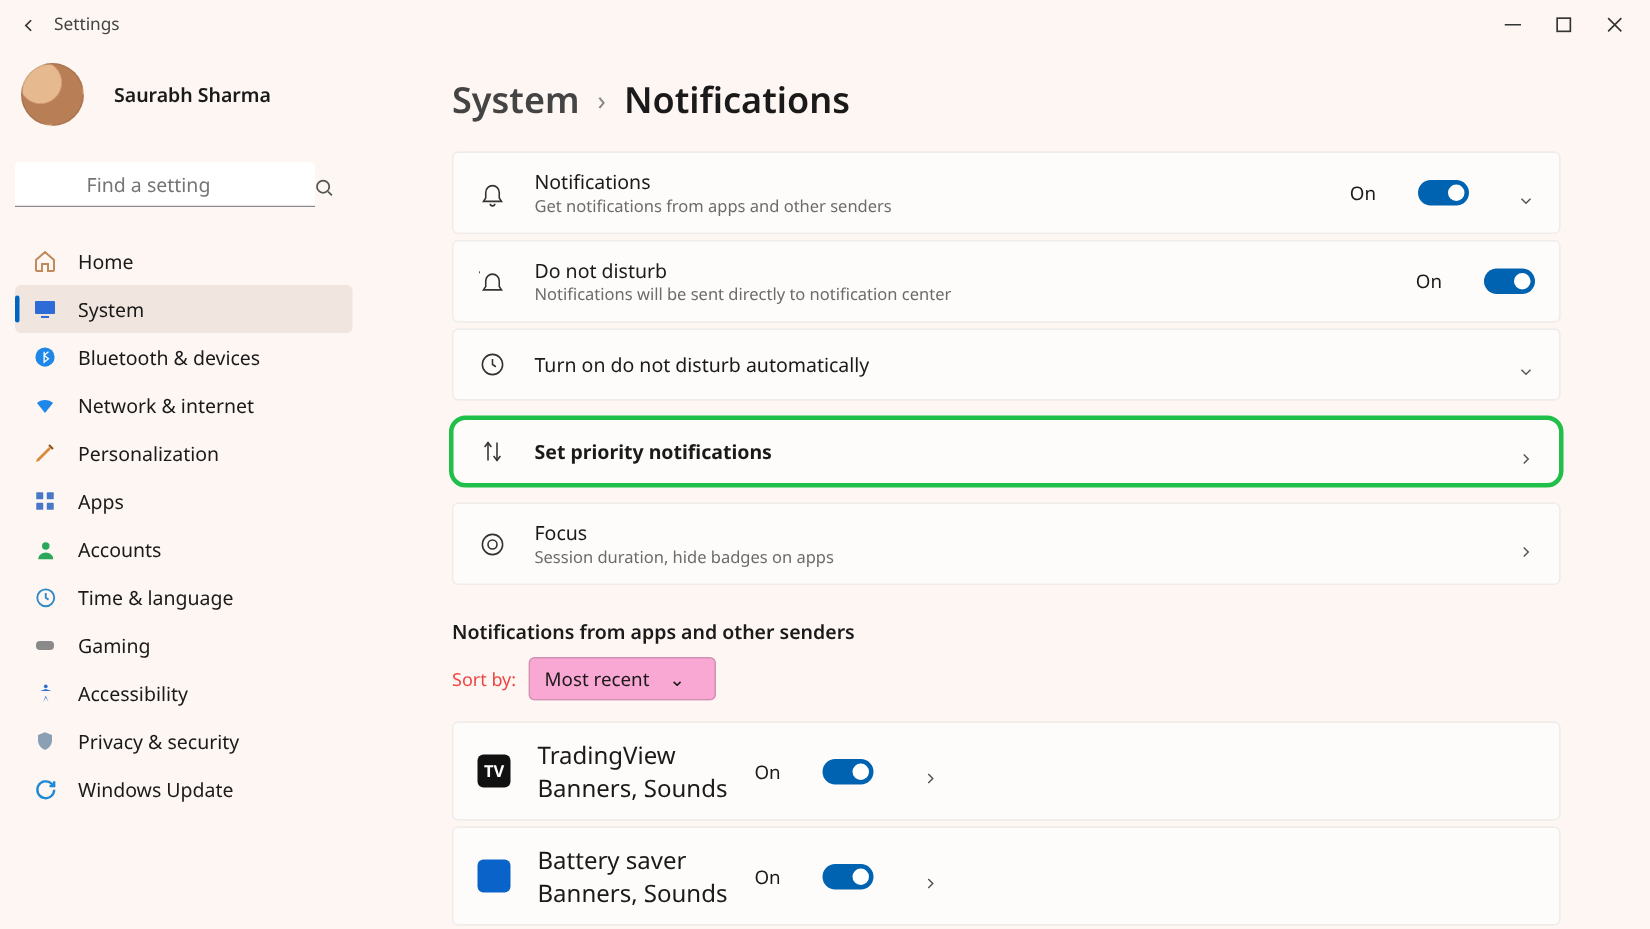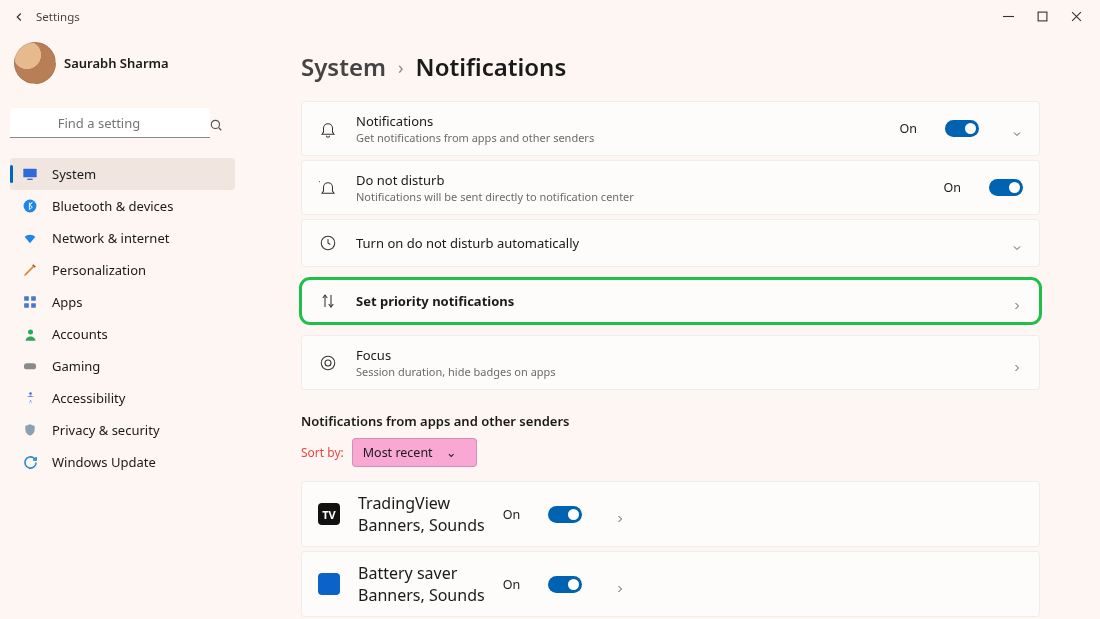--- a/index.html
+++ b/index.html
@@ -5,21 +5,21 @@
   * { box-sizing: border-box; margin: 0; padding: 0; font-family: "Segoe UI", system-ui, sans-serif; }
   body { width: 1100px; height: 619px; background: #fdf6f2; overflow: hidden; color: #1a1a1a; }
   .titlebar { display:flex; align-items:center; height:32px; padding:0 6px; width:100%; }
   .titlebar .left { display:flex; align-items:flex-end; gap:10px; padding-left:6px; }
   .back-btn { width:14px; height:14px; display:flex; align-items:center; justify-content:center; }
   .title { font-size:11.5px; color:#444; }
   .win-controls { margin-left:auto; display:flex; gap:14px; padding-right:8px; }
   .win-btn { width:20px; height:20px; display:flex; align-items:center; justify-content:center; color:#333; }
   .app { display:flex; height:calc(100% - 32px); }
   .sidebar { width:255px; padding:10px 20px 0 10px; }
-  .user { display:flex; align-items:center; gap:8px; padding-left:4px; }
+  .user { display:flex; align-items:center; gap:20px; padding-left:4px; }
   .avatar { width:42px; height:42px; border-radius:50%; background: radial-gradient(circle at 30% 30%, #e6b98e 0 35%, #b87e55 36% 100%); border:1px solid rgba(0,0,0,.08); }
   .display-name { font-size:13px; font-weight:600; }
   .search-wrap { margin-top:24px; position:relative; }
   .search { width:200px; height:30px; border:none; border-bottom:1.5px solid #8a8a8a; background:#fff; padding:0 30px 0 8px; font-size:13px; border-radius:3px 3px 0 0;text-align:center; }
   .search-icon { position:absolute; right:12px; top:7px; color:#555; }
   .nav { margin-top:20px; display:flex; flex-direction:column; }
   .nav-item { display:flex; align-items:center; gap:14px; height:32px; padding:0 12px; border-radius:4px; font-size:13px; cursor:default; }
   .nav-item .ic { width:16px; height:16px; display:flex; align-items:center; justify-content:center; }
   .nav-item.active { background:#f0e6df; position:relative; }
   .nav-item.active::before { content:""; position:absolute; left:0; top:7px; bottom:7px; width:3px; background:#0067c0; border-radius:2px; }
@@ -90,20 +90,28 @@
       <input class="search" placeholder="Find a setting" style="">
       <span class="search-icon">
         <svg width="14" height="14" viewBox="0 0 24 24" fill="none" stroke="currentColor" stroke-width="2">
             <circle cx="11" cy="11" r="7"></circle>
             <path d="M21 21l-4.3-4.3"></path>
           </svg>
       </span>
     </div>
 
     <nav class="nav">
+      <div class="nav-item">
+        <span class="ic">
+            <svg width="16" height="16" viewBox="0 0 24 24" fill="none" stroke="#c08a5a" stroke-width="2">
+              <path d="M3 11l9-8 9 8v10a1 1 0 0 1-1 1h-5v-7h-6v7H4a1 1 0 0 1-1-1z"></path>
+            </svg>
+          </span>
+        <span>Home</span>
+      </div>
       <div class="nav-item active">
         <span class="ic">
             <svg width="16" height="16" viewBox="0 0 24 24" fill="#2f6bd6">
               <rect x="2" y="4" width="20" height="13" rx="1"></rect>
               <rect x="8" y="19" width="8" height="2"></rect>
             </svg>
           </span>
         <span>System</span>
       </div>
       <div class="nav-item">
@@ -144,20 +152,29 @@
         <span>Apps</span>
       </div>
       <div class="nav-item">
         <span class="ic">
             <svg width="15" height="15" viewBox="0 0 24 24" fill="#2aa75a">
               <circle cx="12" cy="8" r="4"></circle>
               <path d="M4 22c0-4 4-7 8-7s8 3 8 7z"></path>
             </svg>
           </span>
         <span>Accounts</span>
+      </div>
+      <div class="nav-item">
+        <span class="ic">
+            <svg width="15" height="15" viewBox="0 0 24 24" fill="none" stroke="#3089c8" stroke-width="2">
+              <circle cx="12" cy="12" r="9"></circle>
+              <path d="M12 7v5l3 2"></path>
+            </svg>
+          </span>
+        <span>Time &amp; language</span>
       </div>
       <div class="nav-item">
         <span class="ic">
             <svg width="16" height="16" viewBox="0 0 24 24" fill="#8a8a8a">
               <rect x="3" y="8" width="18" height="9" rx="4"></rect>
             </svg>
           </span>
         <span>Gaming</span>
       </div>
       <div class="nav-item">

